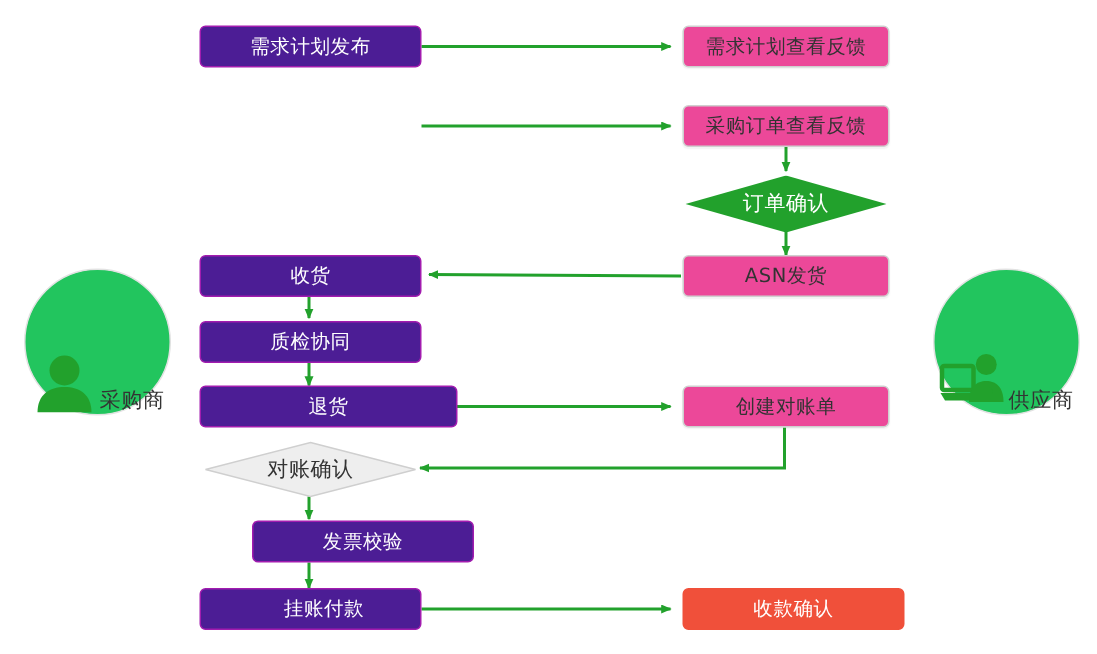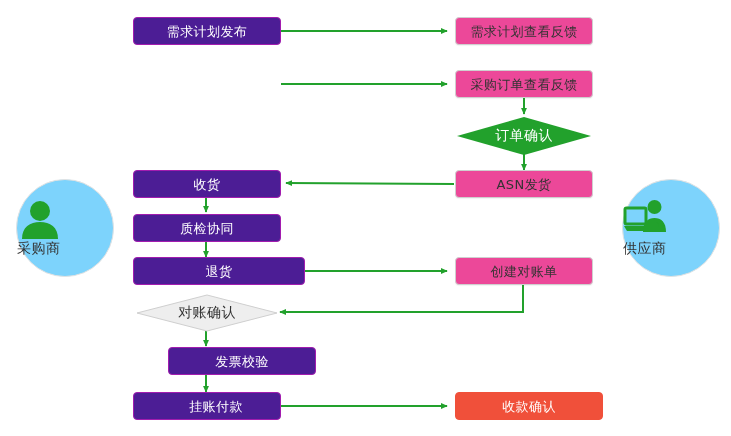--- a/index.html
+++ b/index.html
@@ -80,25 +80,24 @@
     z-index: 2;
     pointer-events: none;
   }
 
   
   .actor {
     position: absolute;
     width: 96px;
     height: 96px;
     border-radius: 50%;
-    background: #7dd3fc;
+    background: #22c55e;
     border: 1px solid #e2e2e2;
     display: flex;
-    flex-direction: column;
-    align-items: flex-start;
+    align-items: flex-end;
     justify-content: center;
     z-index: 6;
   }
   .actor .glyph {
     width: 46px;
     height: 40px;
     display: block;
     margin-bottom: 1px;
   }
   .actor .aname {

